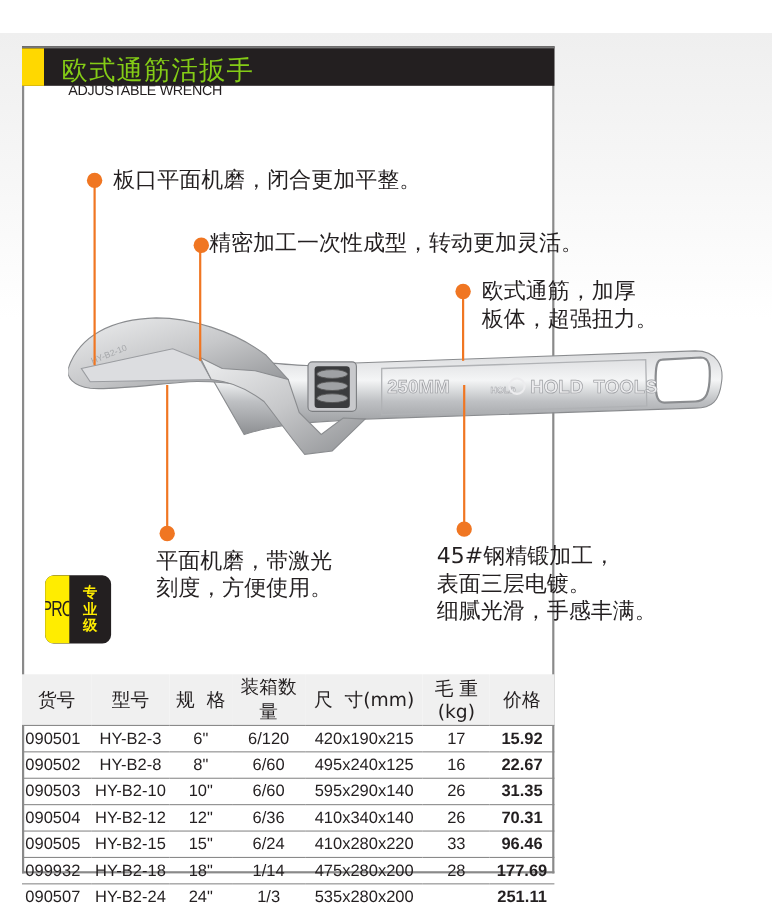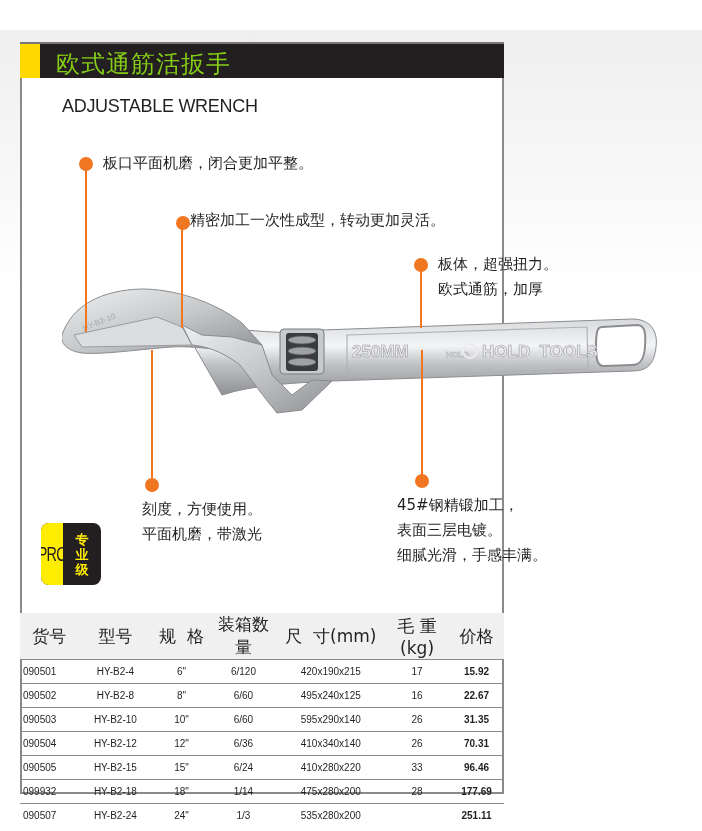--- a/index.html
+++ b/index.html
@@ -13,31 +13,31 @@
     position: absolute; left: 20px; top: 42px; width: 484px; height: 36px;
     background: #231f20; border-top: 2px solid #777;
   }
   .header-accent {
     position: absolute; left: 0; top: 0; width: 20px; height: 34px; background: #ffd800;
   }
   .header-title {
     position: absolute; left: 36px; top: 4px; color: #84cc16; font-size: 24px; letter-spacing: 1px;
   }
   .subtitle {
-    position: absolute; left: 62px; top: 96px; color: #231f20; font-size: 18px;
+    position: absolute; left: 62px; top: 74px; color: #231f20; font-size: 13px;
     font-family: "Liberation Sans", sans-serif; letter-spacing: -0.3px;
   }
 
   
   .dot {
     position: absolute; width: 14px; height: 14px; border-radius: 50%; background: #f07622;
   }
   .vline { position: absolute; width: 2px; background: #f07622; }
   .callout {
-    position: absolute; color: #231f20; font-size: 15px; line-height: 25px; white-space: nowrap;
+    position: absolute; color: #231f20; font-size: 20px; line-height: 25px; white-space: nowrap;
   }
 
   
   .wrench { position: absolute; left: 62px; top: 285px; width: 600px; height: 140px; }
 
   
   .pro-badge {
     position: absolute; left: 41px; top: 523px; width: 60px; height: 62px;
     border-radius: 8px; background: #231f20; overflow: hidden; display: flex;
   }
@@ -49,21 +49,21 @@
   
   .spec-table {
     position: absolute; left: 20px; top: 613px; width: 484px; border-collapse: collapse;
     font-family: "Liberation Sans", sans-serif; color: #231f20;
   }
   .spec-table th {
     height: 32px; font-weight: normal; font-size: 17px; background: #f0f0f0;
     font-family: "DejaVu Sans", sans-serif; color: #231f20;
   }
   .spec-table td {
-    height: 24px; font-size: 10px; border-top: 1.5px solid #8a8a8a; text-align: center;
+    height: 24px; font-size: 15px; border-top: 1.5px solid #8a8a8a; text-align: center;
     padding: 0;
   }
   .spec-table th.c0 { width: 70px; text-align: center; }
   .spec-table th.c1 { width: 105px; }
   .spec-table th.c2 { width: 65px; }
   .spec-table th.c3 { width: 88px; }
   .spec-table th.c4 { width: 118px; }
   .spec-table th.c5 { width: 80px; }
   .spec-table th.c6 { width: 68px; }
   .spec-table td.c0 { text-align: left; padding-left: 3px; }
@@ -132,29 +132,29 @@
 
 <div class="vline" style="left:181px; top:226px; height:102px;"></div>
 <div class="dot" style="left:176px; top:216px;"></div>
 <div class="callout" style="left:190px; top:208px;">
   <div>精密加工一次性成型，转动更加灵活。</div>
 </div>
 
 <div class="vline" style="left:420px; top:268px; height:60px;"></div>
 <div class="dot" style="left:414px; top:258px;"></div>
 <div class="callout" style="left:438px; top:252px;">
+  <div>欧式通筋，加厚</div>
   <div>板体，超强扭力。</div>
-  <div>欧式通筋，加厚</div>
 </div>
 
 <div class="vline" style="left:151px; top:350px; height:130px;"></div>
 <div class="dot" style="left:145px; top:478px;"></div>
 <div class="callout" style="left:142px; top:497px;">
+  <div>平面机磨，带激光</div>
   <div>刻度，方便使用。</div>
-  <div>平面机磨，带激光</div>
 </div>
 
 <div class="vline" style="left:421px; top:350px; height:126px;"></div>
 <div class="dot" style="left:415px; top:474px;"></div>
 <div class="callout" style="left:397px; top:493px;">
   <div>45#钢精锻加工，</div>
   <div>表面三层电镀。</div>
   <div>细腻光滑，手感丰满。</div>
 </div>
 
@@ -177,21 +177,21 @@
       <th class="c2" style="white-space:pre;">规  格</th>
       <th class="c3">装箱数量</th>
       <th class="c4" style="white-space:pre;margin-left:44px;">尺  寸(mm)</th>
       <th class="c5">毛 重(kg)</th>
       <th class="c6">价格</th>
     </tr>
   </thead>
   <tbody>
     <tr>
       <td class="c0">090501</td>
-      <td class="c1">HY-B2-4</td>
+      <td class="c1">HY-B2-3</td>
       <td class="c2">6"</td>
       <td class="c3">6/120</td>
       <td class="c4">420x190x215</td>
       <td class="c5">17</td>
       <td class="c6">15.92</td>
     </tr>
     <tr>
       <td class="c0">090502</td>
       <td class="c1">HY-B2-8</td>
       <td class="c2">8"</td>

